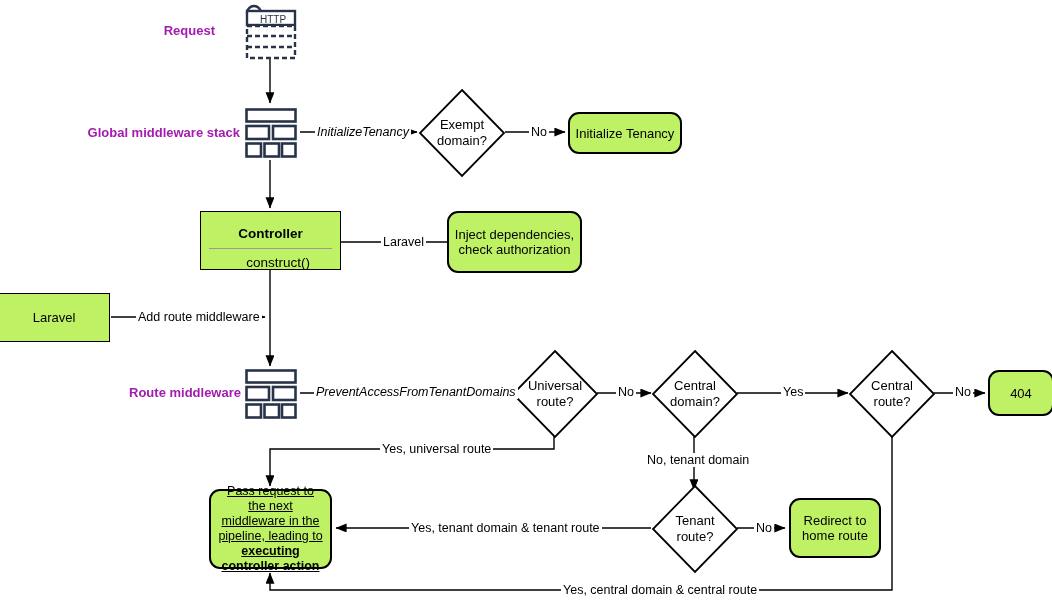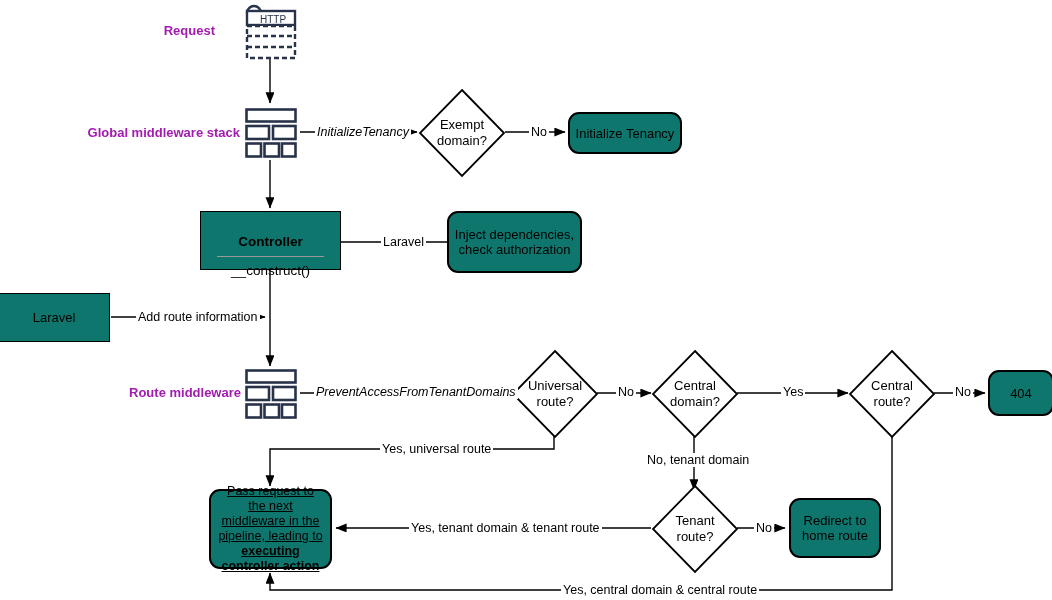--- a/index.html
+++ b/index.html
@@ -24,21 +24,21 @@
     pointer-events: none;
   }
   .node {
     position: absolute;
     box-sizing: border-box;
     display: flex;
     align-items: center;
     justify-content: center;
     text-align: center;
     color: #000000;
-    background: #0f766e;
+    background: #bef264;
   }
   .rect {
     border: 1px solid #000000;
   }
   .rounded {
     border: 2px solid #000000;
     border-radius: 11px;
   }
   .side-label {
     position: absolute;
@@ -73,21 +73,21 @@
     align-items: center;
     justify-content: center;
     text-align: center;
     font-size: 13px;
     color: #000000;
     line-height: 16px;
   }
   
   #controller-box {
     display: block;
-    padding: 16px;
+    padding: 8px;
   }
   #controller-title {
     height: 28px;
     line-height: 28px;
     font-weight: bold;
     font-size: 13.5px;
     text-align: center;
     border-bottom: 1px solid #999999;
   }
   #controller-method {
@@ -304,21 +304,21 @@
       <span>Pass request to the next middleware in the pipeline, leading to </span><b>executing controller action</b>
     </div>
   </div>
 
   <div class="edge-label ital" style="left:315px; top:125px;">InitializeTenancy</div>
 
   <div class="edge-label" style="left:529px; top:125px;">No</div>
 
   <div class="edge-label" style="left:381px; top:235px;">Laravel</div>
 
-  <div class="edge-label" style="left:136px; top:310px;">Add route information</div>
+  <div class="edge-label" style="left:136px; top:310px;">Add route middleware</div>
 
   <div class="edge-label ital" style="left:314px; top:385px;">PreventAccessFromTenantDomains</div>
 
   <div class="edge-label" style="left:616px; top:385px;">No</div>
 
   <div class="edge-label" style="left:781px; top:385px;">Yes</div>
 
   <div class="edge-label" style="left:953px; top:385px;">No</div>
 
   <div class="edge-label" style="left:344px; top:442px;margin-left:36px;">Yes, universal route</div>

